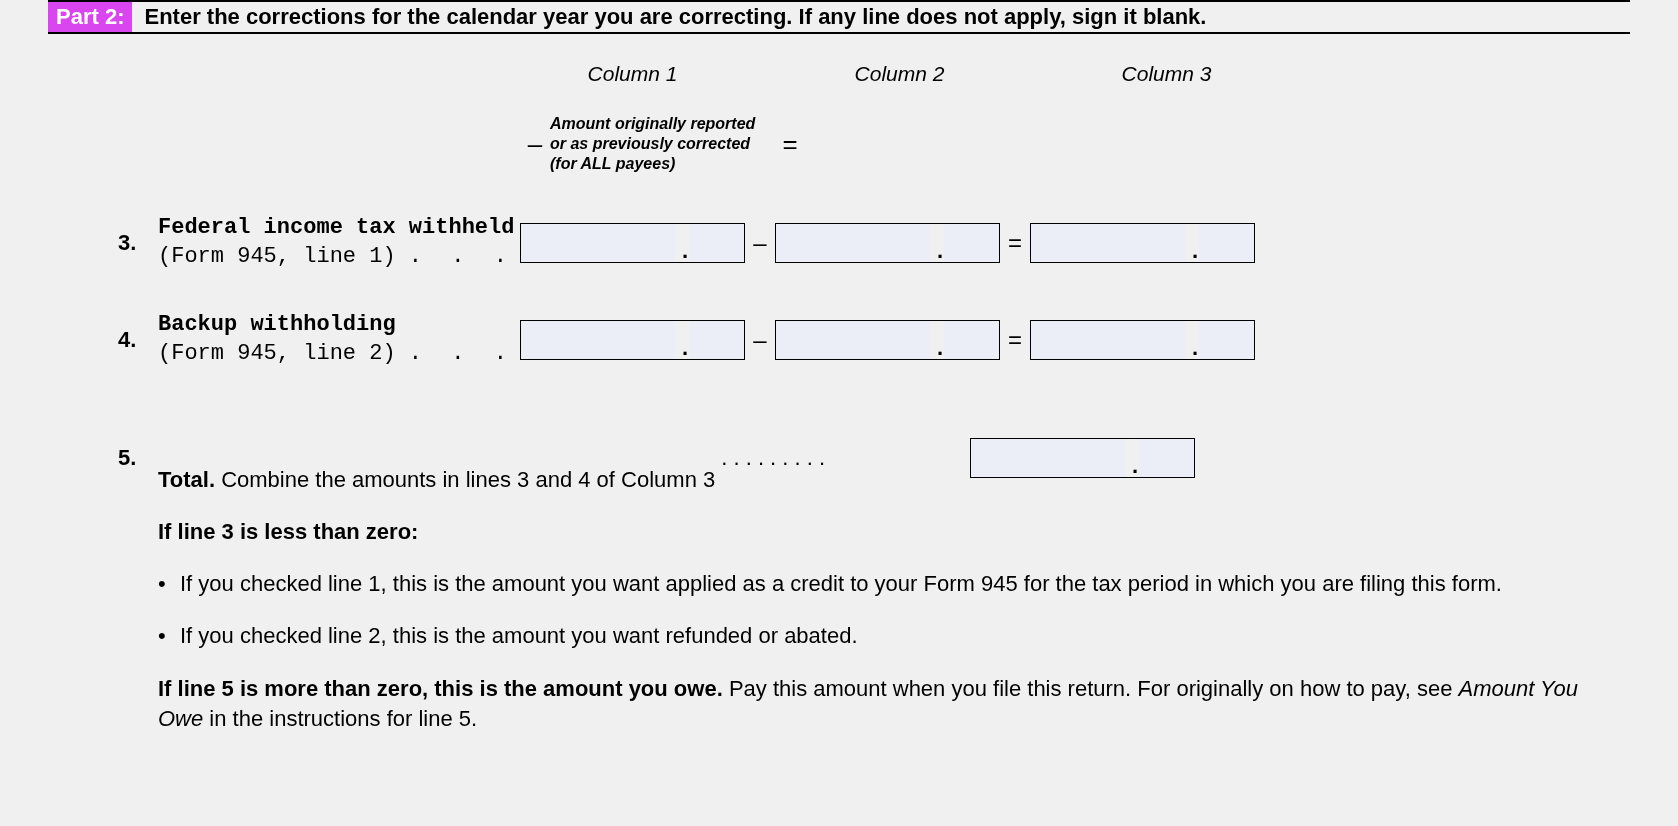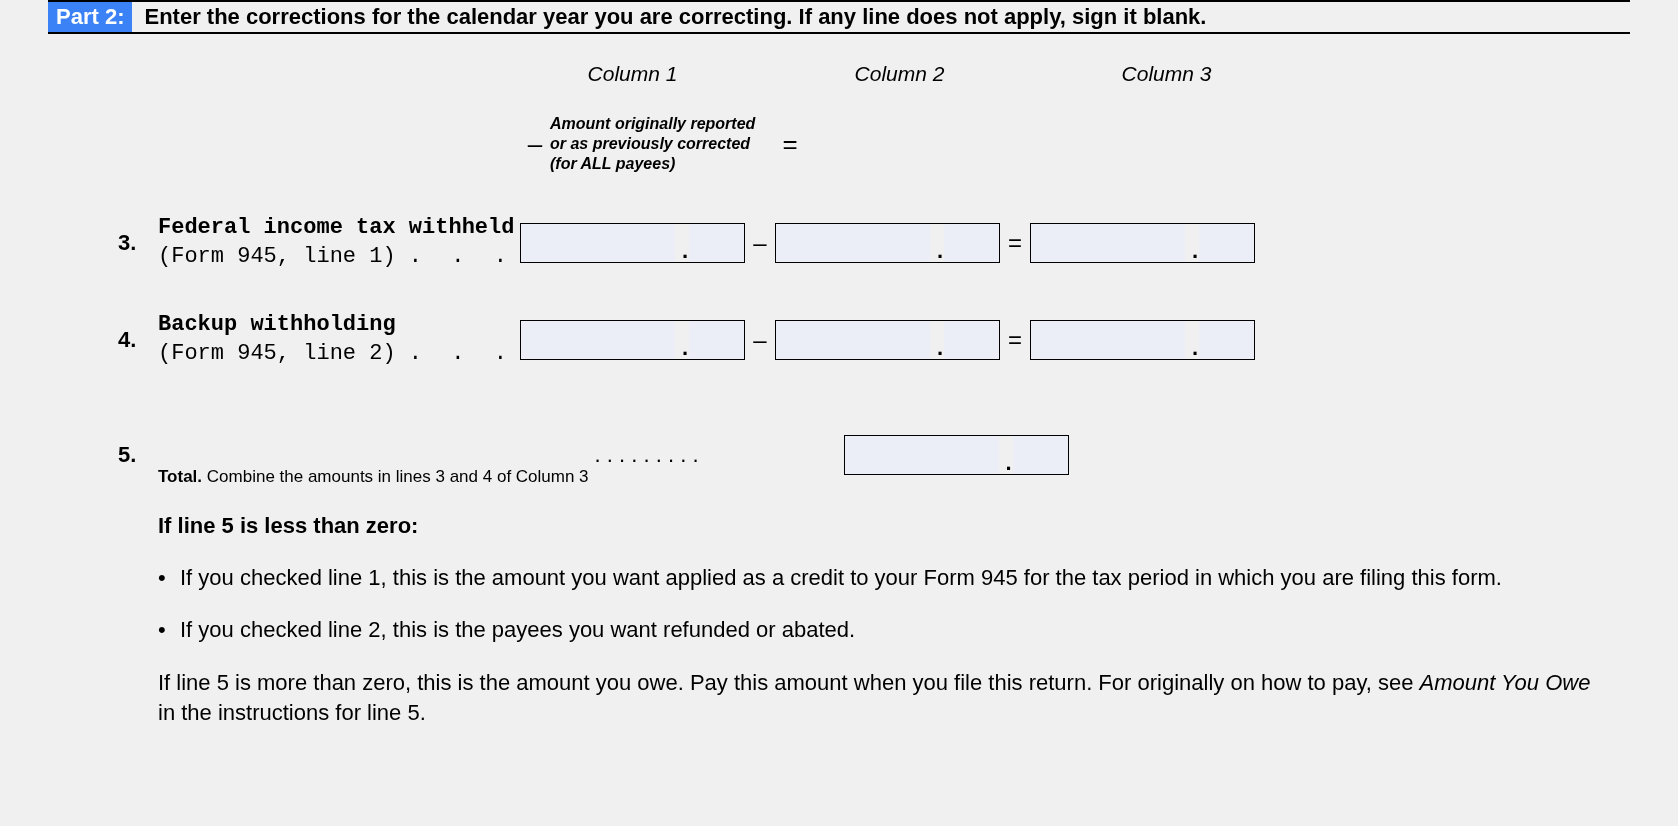--- a/index.html
+++ b/index.html
@@ -12,21 +12,21 @@
     color: #000;
   }
   .part-header {
     display: flex;
     align-items: stretch;
     border-top: 2px solid #000;
     border-bottom: 2px solid #000;
     margin: 0 48px 0 48px;
   }
   .part-label {
-    background: #3b82f6;
+    background: #d946ef;
     color: #fff;
     font-weight: bold;
     padding: 2px 8px 2px 8px;
     font-size: 22px;
   }
   .part-instruction {
     font-weight: bold;
     padding: 2px 0 2px 12px;
     font-size: 22px;
   }
@@ -112,21 +112,21 @@
     text-align: center;
     font-size: 24px;
   }
   .line5-row {
     display: flex;
     align-items: center;
     margin-top: 55px;
     padding-left: 118px;
   }
   .line5-label {
-    font-size: 17px;
+    font-size: 22px;
     flex: 0 0 auto;
     margin-top: 44px;
   }
   .line5-dots-container {
     width: 255px;
     overflow: hidden;
     white-space: nowrap;
     padding-left: 6px;
     font-size: 22px;
   }
@@ -220,28 +220,28 @@
   </div>
   <div class="line5-dots-container"> .    .    .    .    .    .    .    .    .</div>
   <div class="line5-box-wrap">
     <div class="amount-box">
         <span class="decimal">.</span>
       </div>
   </div>
 </div>
 
 <div class="text-block">
-  <span style="font-weight:bold">If line 5 is less than zero:</span>
+  <span style="font-weight:bold">If line 3 is less than zero:</span>
 </div>
 
 <div class="bullet-block">
   <div class="bullet">•</div>
   <div>If you checked line 1, this is the amount you want applied as a credit to your Form 945 for the tax period in which you are filing this form.</div>
 </div>
 
 <div class="bullet-block">
   <div class="bullet">•</div>
-  <div>If you checked line 2, this is the payees you want refunded or abated.</div>
+  <div>If you checked line 2, this is the amount you want refunded or abated.</div>
 </div>
 
 <div class="text-block">
-  <span style="font-weight:normal">If line 5 is more than zero, this is the amount you owe.</span><span> Pay this amount when you file this return. For originally on how to pay, see </span><span style="font-style:italic">Amount You Owe</span><span> in the instructions for line 5.</span>
+  <span style="font-weight:bold">If line 5 is more than zero, this is the amount you owe.</span><span> Pay this amount when you file this return. For originally on how to pay, see </span><span style="font-style:italic">Amount You Owe</span><span> in the instructions for line 5.</span>
 </div>
 
 </body></html>

